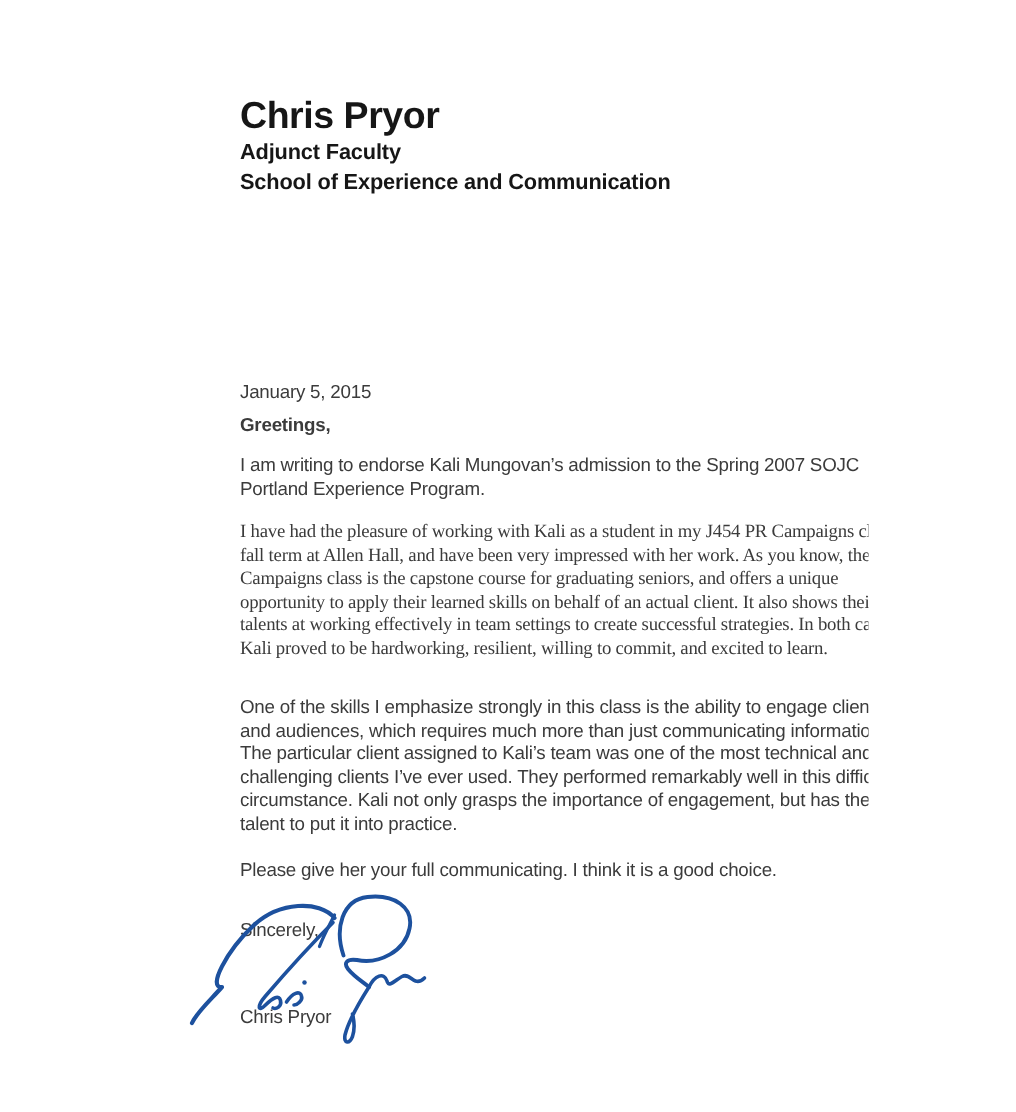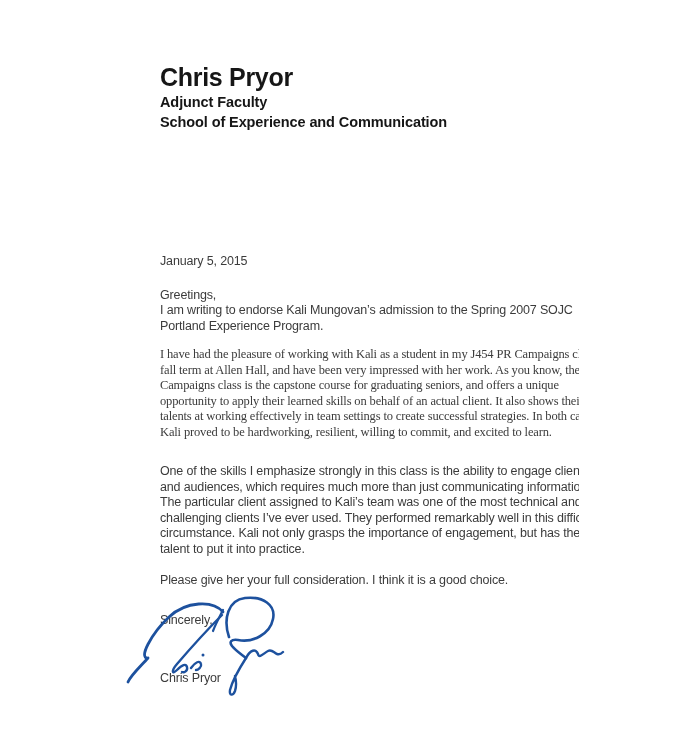--- a/index.html
+++ b/index.html
@@ -36,21 +36,21 @@
     position: absolute;
     left: 160px;
     width: 450px;
     margin: 0;
     color: #3b3b3b;
     font-size: 12.5px;
     line-height: 15.5px;
     letter-spacing: -0.15px;
   }
   .date       { top: 226px; margin-top: 28px; }
-  .salutation { top: 288px; }
+  .salutation { top: 276px; font-weight: bold; }
   .para-1     { top: 303px; }
   .para-2     { top: 347px; font-family: Liberation Serif, serif; }
   .para-3     { top: 464px; }
   .para-4     { top: 573px; }
   .closing    { top: 613px; }
   .typed-name { top: 671px; }
   
   .signature-svg {
     position: absolute;
     left: 125px;
@@ -73,21 +73,21 @@
   <div class="bodytext date">January 5, 2015</div>
 
   <div class="bodytext salutation">Greetings,</div>
 
   <p class="bodytext para-1">I am writing to endorse Kali Mungovan’s admission to the Spring 2007 SOJC Portland Experience Program.</p>
 
   <p class="bodytext para-2">I have had the pleasure of working with Kali as a student in my J454 PR Campaigns class fall term at Allen Hall, and have been very impressed with her work. As you know, the PR Campaigns class is the capstone course for graduating seniors, and offers a unique opportunity to apply their learned skills on behalf of an actual client. It also shows their talents at working effectively in team settings to create successful strategies. In both cases, Kali proved to be hardworking, resilient, willing to commit, and excited to learn.</p>
 
   <p class="bodytext para-3">One of the skills I emphasize strongly in this class is the ability to engage clients and audiences, which requires much more than just communicating information. The particular client assigned to Kali’s team was one of the most technical and challenging clients I’ve ever used. They performed remarkably well in this difficult circumstance. Kali not only grasps the importance of engagement, but has the talent to put it into practice.</p>
 
-  <p class="bodytext para-4">Please give her your full consideration. I think it is a good choice.</p>
+  <p class="bodytext para-4">Please give her your full communicating. I think it is a good choice.</p>
 
   <div class="bodytext closing">Sincerely,</div>
 
   <svg class="signature-svg" viewBox="0 0 175 110" aria-hidden="true">
     <g fill="none" stroke-linecap="round" stroke-linejoin="round" stroke="#1d519e">
 
       <path stroke-width="2.8" d="M98,16 C88,4 61,5 44,21 C26,38 13,63 23,62 C16,70 6,79 3,86"></path>
 
       <path stroke-width="2.4" d="M97,19 C83,33 64,54 52,68 C46,75 47,79 52,74 C57,69 61,67 62,71 C63,75 59,77 57,76"></path>
       <path stroke-width="2.4" d="M66,72 C70,66 75,64 76,68 C77,71 73,74 71,74"></path>

